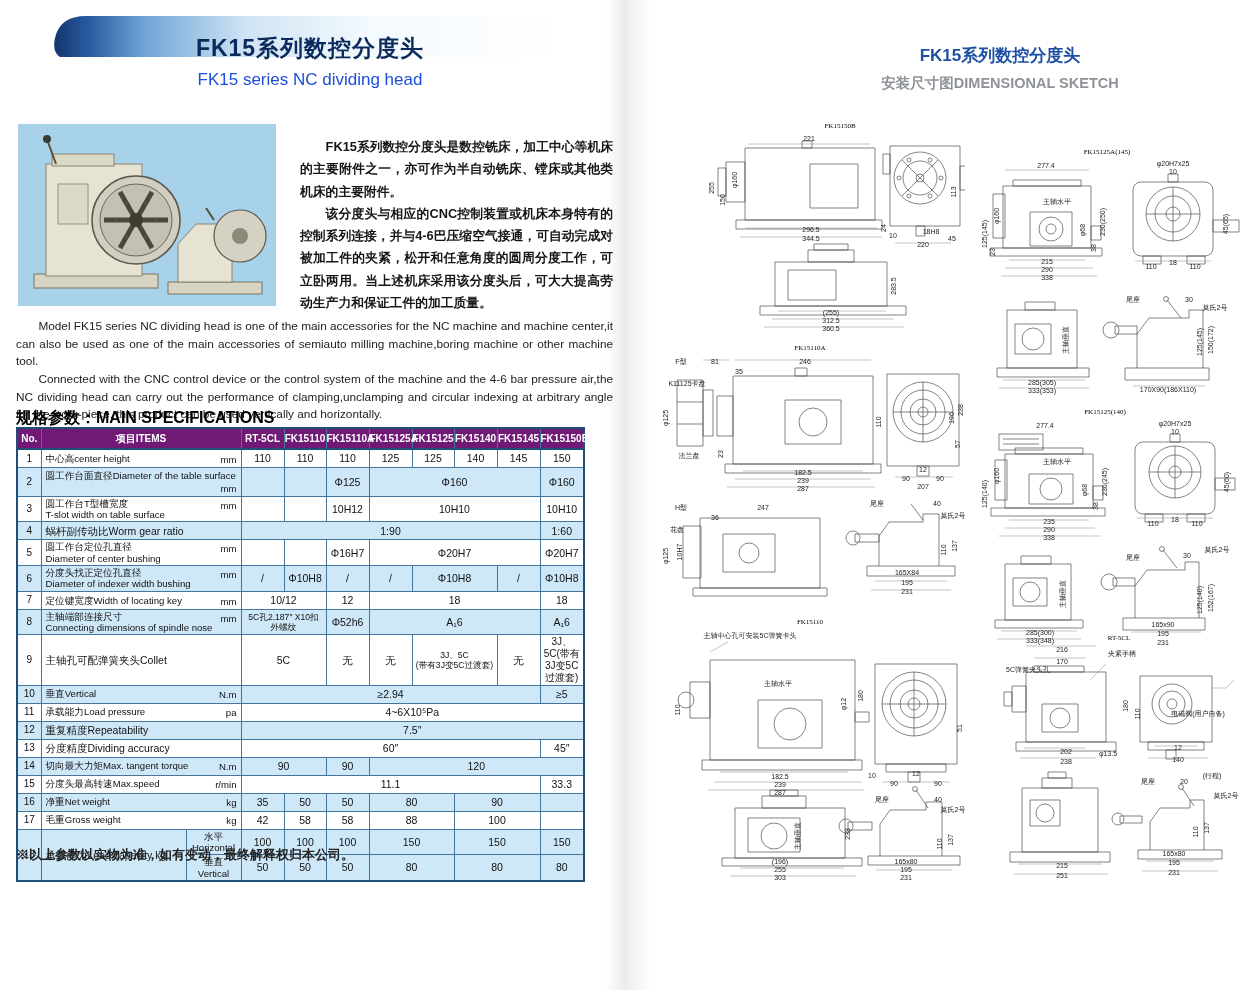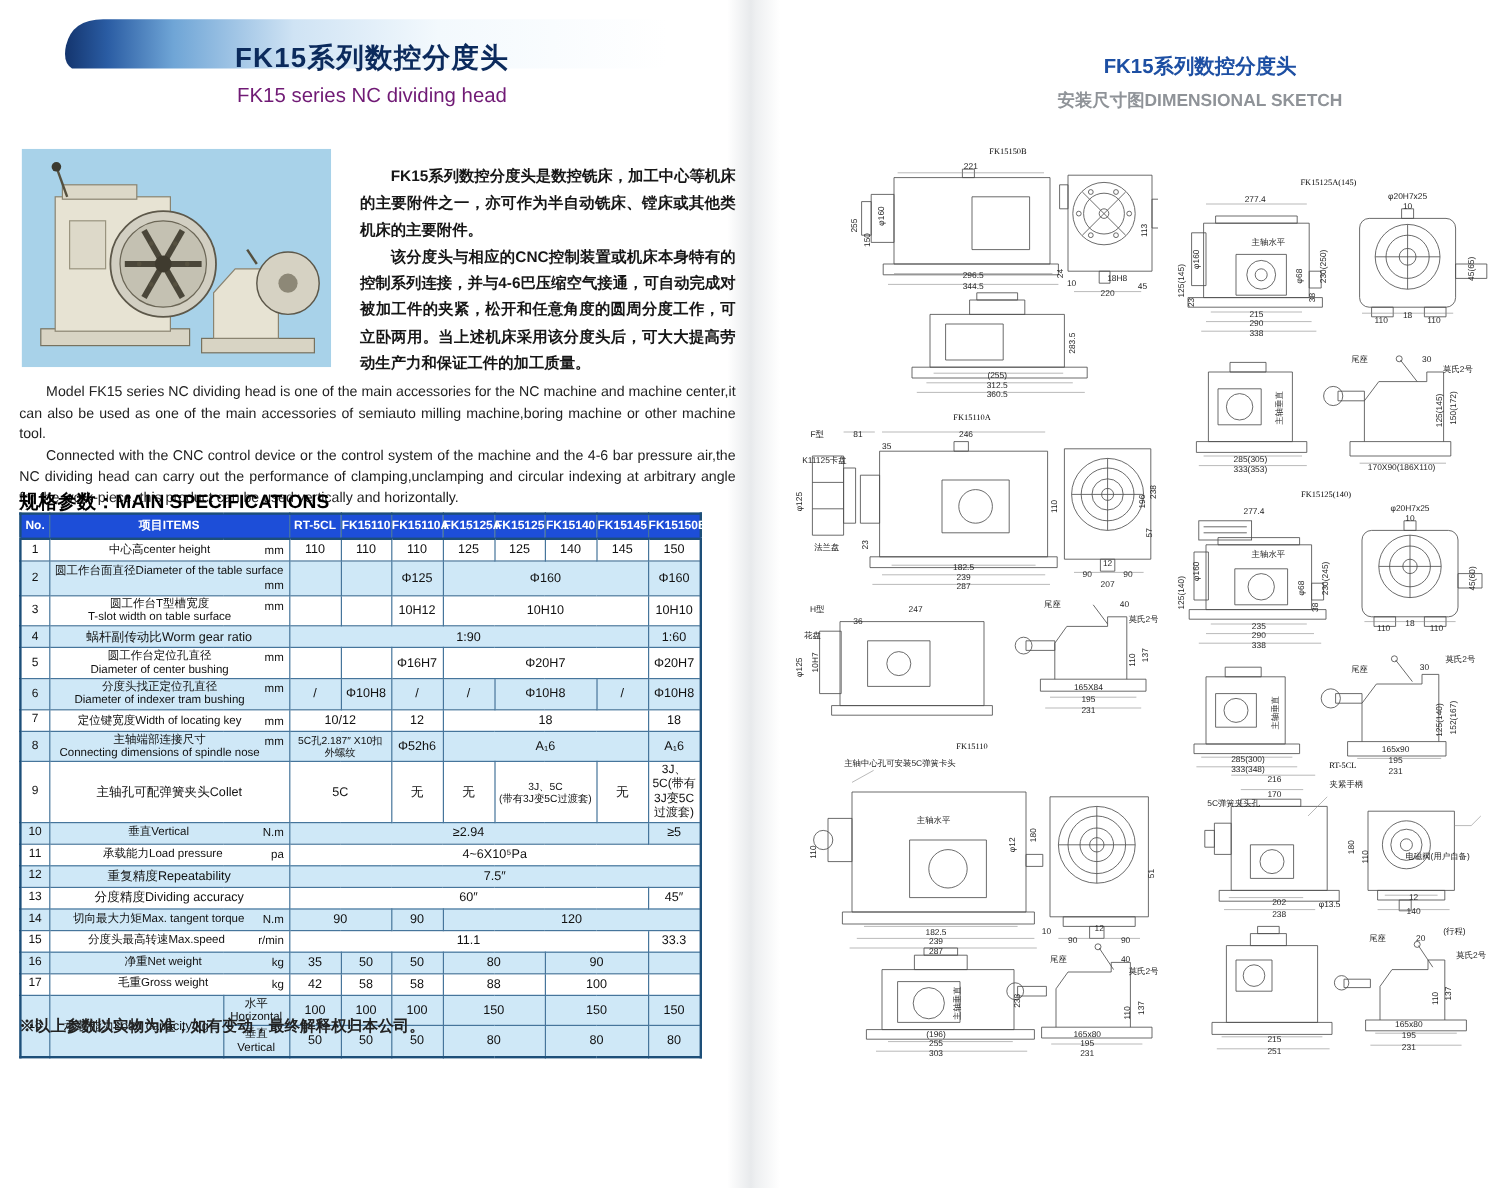--- a/index.html
+++ b/index.html
@@ -4,38 +4,38 @@
 <style>
   html,body{margin:0;padding:0;background:#fff;}
   #page{position:relative;width:1240px;height:990px;background:#ffffff;overflow:hidden;
         font-family:"Liberation Sans",sans-serif;color:#111;border-radius:23px;}
   .abs{position:absolute;}
   
   #gutter{left:606px;top:0;width:44px;height:990px;
     background:linear-gradient(90deg,rgba(0,0,0,0) 0%,rgba(90,105,120,.14) 45%,rgba(90,105,120,.10) 55%,rgba(0,0,0,0) 100%);}
   .lp-title{left:100px;top:33px;width:420px;text-align:center;font-size:23px;font-weight:bold;
     color:#0b2a5c;letter-spacing:1px;}
-  .lp-subtitle{left:100px;top:70px;width:420px;text-align:center;font-size:17px;color:#701a75;}
+  .lp-subtitle{left:100px;top:70px;width:420px;text-align:center;font-size:17px;color:#1d4ed8;}
   .photo{left:18px;top:124px;width:258px;height:182px;}
   .intro-cn{left:300px;top:136px;width:313px;font-size:12.8px;font-weight:600;line-height:1.74;
     text-align:justify;color:#161616;}
   .intro-cn p{margin:0;text-indent:2em;}
   .intro-en{left:16px;top:318px;width:597px;font-size:11.8px;line-height:1.5;text-align:justify;color:#222;}
   .intro-en p{margin:0;text-indent:1.9em;}
   .spec-heading{left:16px;top:408px;font-size:16px;font-weight:bold;color:#000;}
   .footnote{left:16px;top:846px;font-size:13px;font-weight:bold;color:#222;}
   
   table.spec{position:absolute;left:16px;top:427px;width:567px;border-collapse:collapse;
     border:2px solid #1d4f79;table-layout:fixed;}
   table.spec td{border:1px solid #46759b;text-align:center;vertical-align:middle;
     font-size:10.5px;padding:1px 2px;height:15px;color:#111;white-space:pre-line;line-height:1.18;}
-  table.spec tr.h td{background:#1d4ed8;color:#fff;font-weight:bold;font-size:10px;
+  table.spec tr.h td{background:#701a75;color:#fff;font-weight:bold;font-size:10px;
     border-bottom:2px solid #1d4f79;padding:2px 0;}
   table.spec tr.alt td{background:#cfe8f7;}
-  table.spec td.items{text-align:center;padding:1px 4px;margin-top:20px;}
+  table.spec td.items{text-align:left;padding:1px 4px;margin-top:20px;}
   table.spec td.items .lab{display:inline-block;font-size:9.6px;white-space:pre-line;}
   table.spec td.items .unit{float:right;font-size:9.6px;margin-top:2px;}
   table.spec td.sub{font-size:9.6px;}
   table.spec td.small{font-size:8.6px;margin-top:28px;}
   table.spec td.xsmall{font-size:10px;}
   table.spec td.no{font-size:10px;}
   
   .rp-title{left:700px;top:44px;width:600px;text-align:center;font-size:17px;font-weight:bold;color:#1d4fa3;}
   .rp-subtitle{left:700px;top:74px;width:600px;text-align:center;font-size:14.5px;font-weight:bold;color:#8f9398;}
   .dwg{position:absolute;}
@@ -178,21 +178,21 @@
 Diameter of center bushing</span><span class="unit">mm</span></td>
           <td></td>
           <td></td>
           <td>Φ16H7</td>
           <td colspan="4">Φ20H7</td>
           <td>Φ20H7</td>
         </tr>
         <tr class="alt">
           <td class="no">6</td>
           <td colspan="2" class="items"><span class="lab">分度头找正定位孔直径
-Diameter of indexer tram bushing</span><span class="unit">mm</span></td>
+Diameter of indexer width bushing</span><span class="unit">mm</span></td>
           <td>/</td>
           <td>Φ10H8</td>
           <td>/</td>
           <td>/</td>
           <td colspan="2">Φ10H8</td>
           <td>/</td>
           <td>Φ10H8</td>
         </tr>
         <tr>
           <td class="no">7</td>

